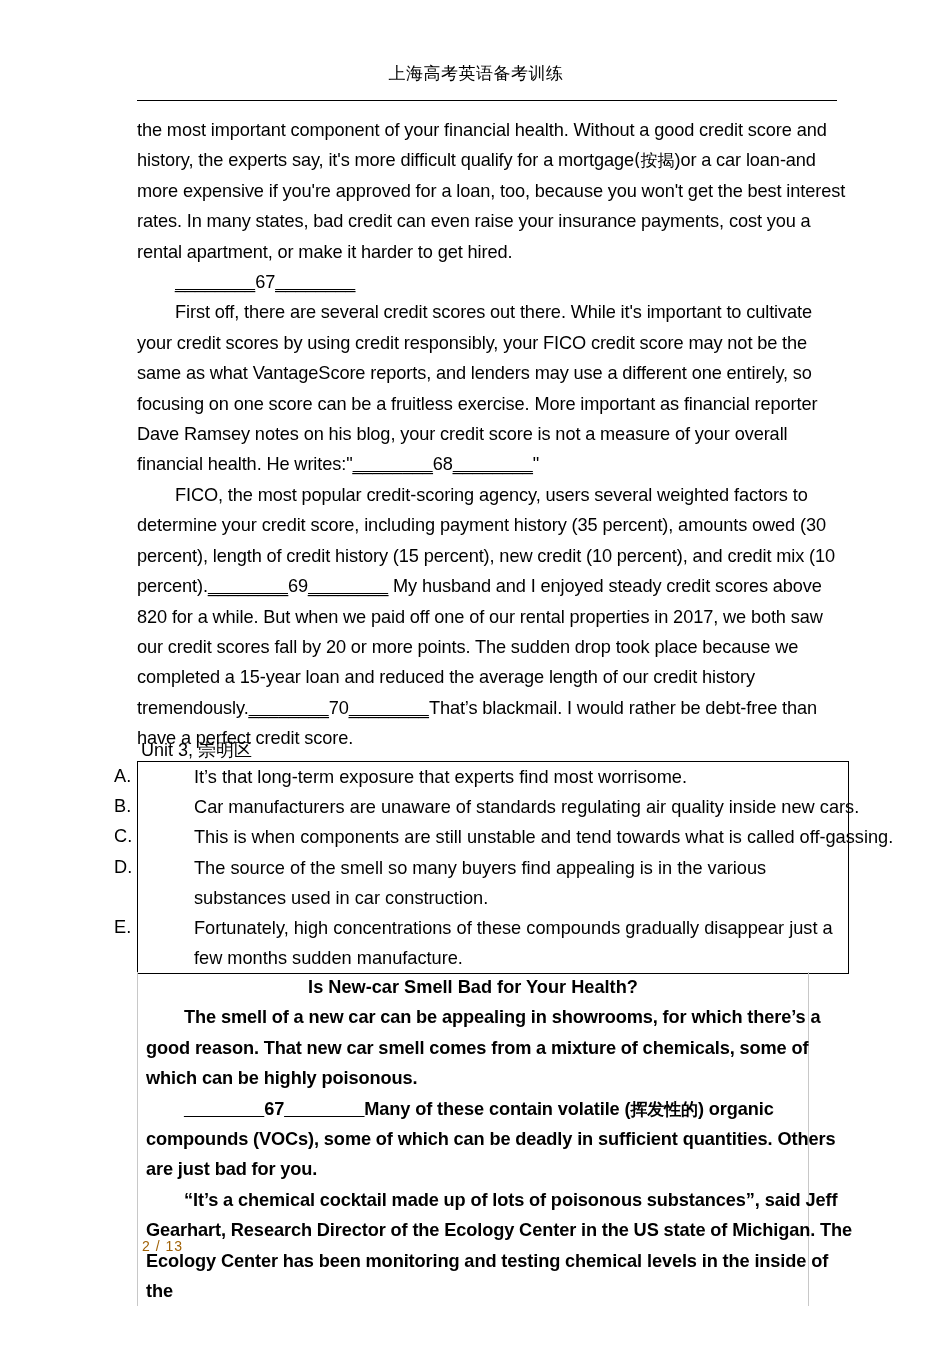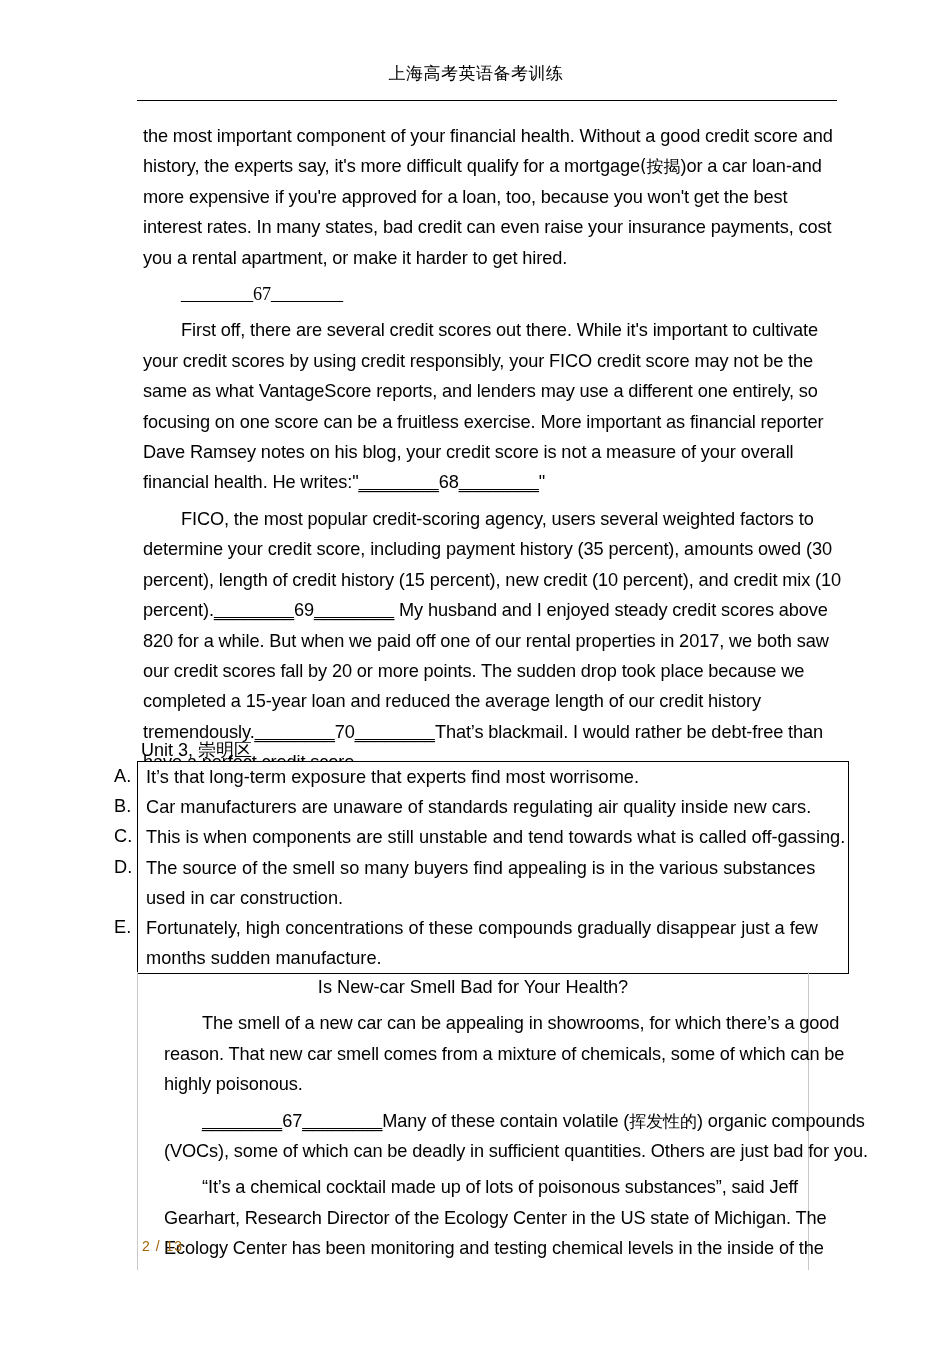--- a/index.html
+++ b/index.html
@@ -44,39 +44,38 @@
   }
 
   
   .content {
     position: absolute;
     left: 136px;
     top: 115px;
     width: 712px;
   }
   p.para {
-    margin: 6px;
+    margin: 0;
     font-size: 18.2px;
     line-height: 30.4px;
     text-align: left;
     letter-spacing: -0.1px;
     word-spacing: -0.1px;
   }
   p.para.indent::before {
     content: "";
     display: inline-block;
     width: 38px;
   }
   .cn {
     font-family: "DejaVu Sans", "Liberation Sans", sans-serif;
     font-size: 17px;
   }
   .blank {
     letter-spacing: -0.5px;
-    font-family: Liberation Serif, serif;
   }
   .blank u { text-decoration: underline; }
 
   
   .unit-heading {
     position: absolute;
     left: 140px;
     top: 737px;
     font-size: 18px;
     line-height: 26px;
@@ -91,20 +90,21 @@
     border: 1.4px solid #000;
     box-sizing: border-box;
     background: #fff;
   }
   .opt-row {
     display: block;
     font-size: 18.2px;
     line-height: 30.2px;
     padding-left: 8px;
     white-space: nowrap;
+    margin-left: 48px;
   }
   .opt-row.wrapline {
     white-space: normal;
   }
   .opt-letters {
     position: absolute;
     left: 113px;
     top: 761px;
     width: 24px;
     font-size: 18.2px;
@@ -115,21 +115,22 @@
 
   
   .article-box {
     position: absolute;
     left: 136px;
     top: 972px;
     width: 672px;
     border-left: 1px solid #c8c8c8;
     border-right: 1px solid #c8c8c8;
     box-sizing: border-box;
-    padding: 0 20px;
+    padding: 0 8px;
+    font-weight: bold;
   }
   .article-title {
     text-align: center;
     font-size: 18.2px;
     line-height: 30.4px;
     margin: 0;
   }
 
   
   .article-box p.para { width: 712px; }

